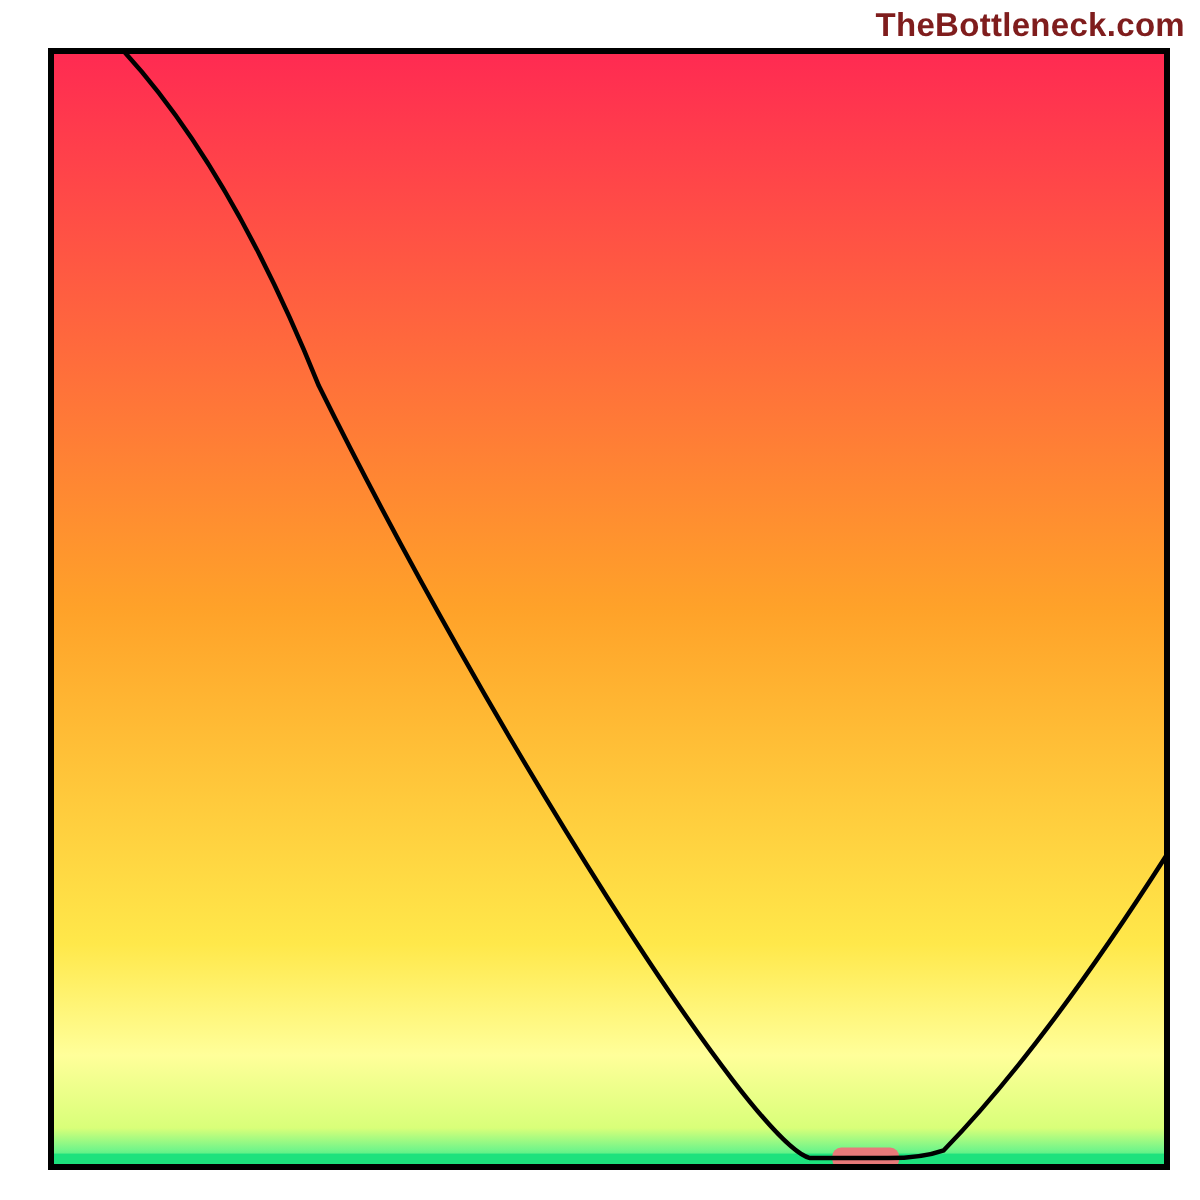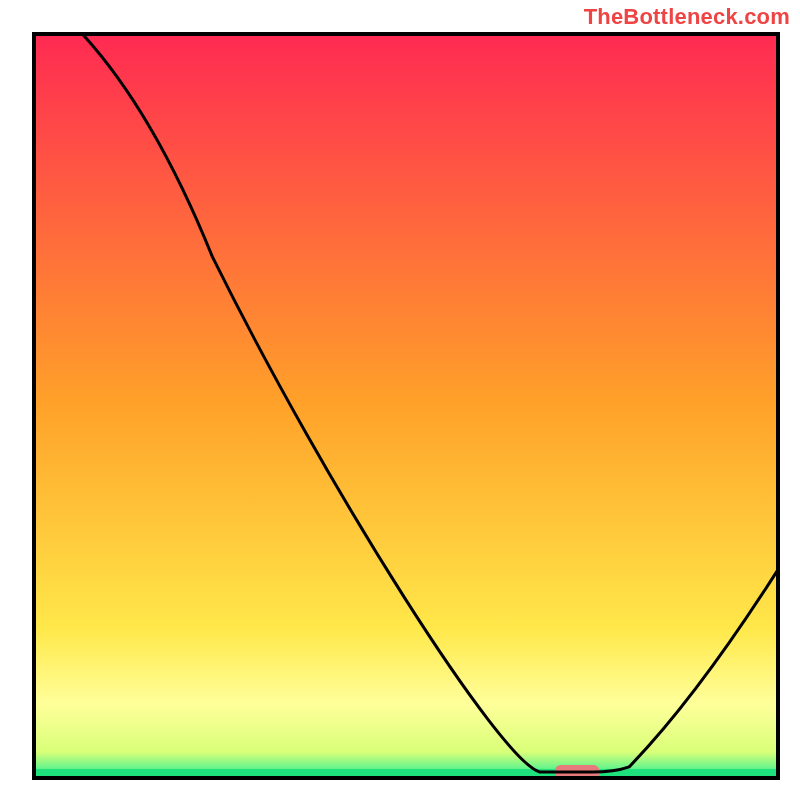--- a/index.html
+++ b/index.html
@@ -14,21 +14,21 @@
     position: relative;
     width: 800px;
     height: 800px;
   }
   .watermark {
     position: absolute;
     top: 4px;
     right: 10px;
     font-size: 22px;
     font-weight: bold;
-    color: #ef4444;
+    color: #7f1d1d;
     letter-spacing: 0.2px;
   }
   svg {
     display: block;
   }
 </style>
 </head>
 <body>
 <div class="wrap">
 

